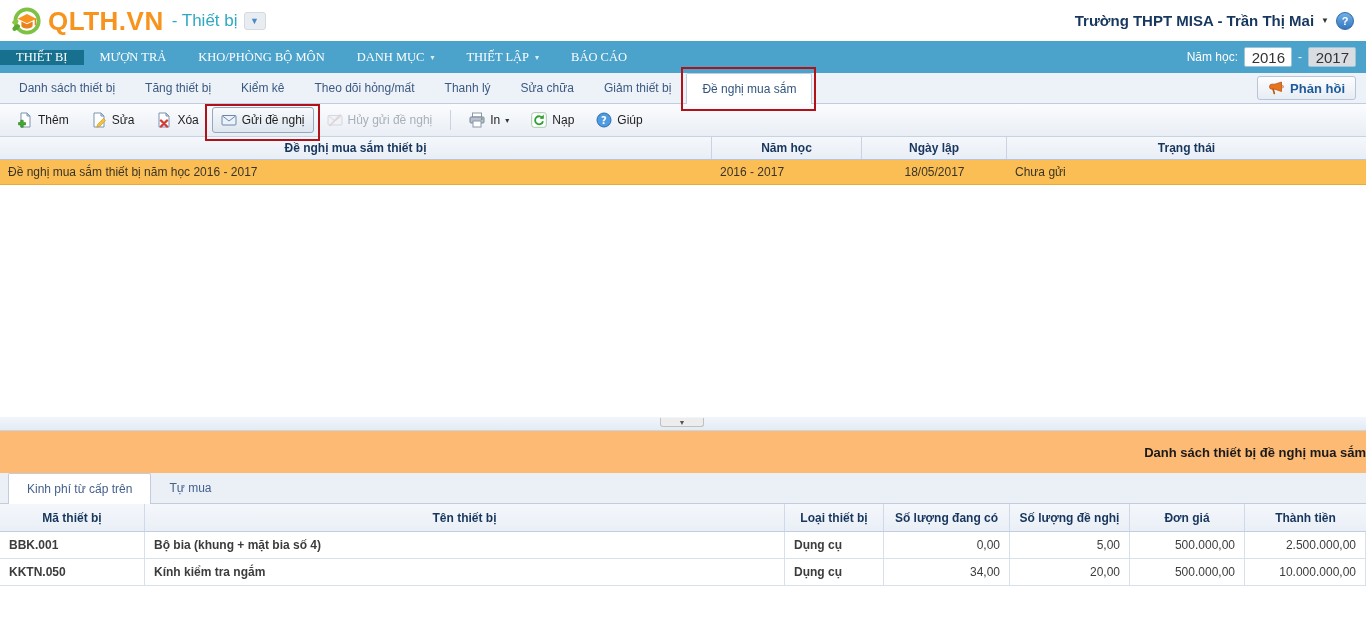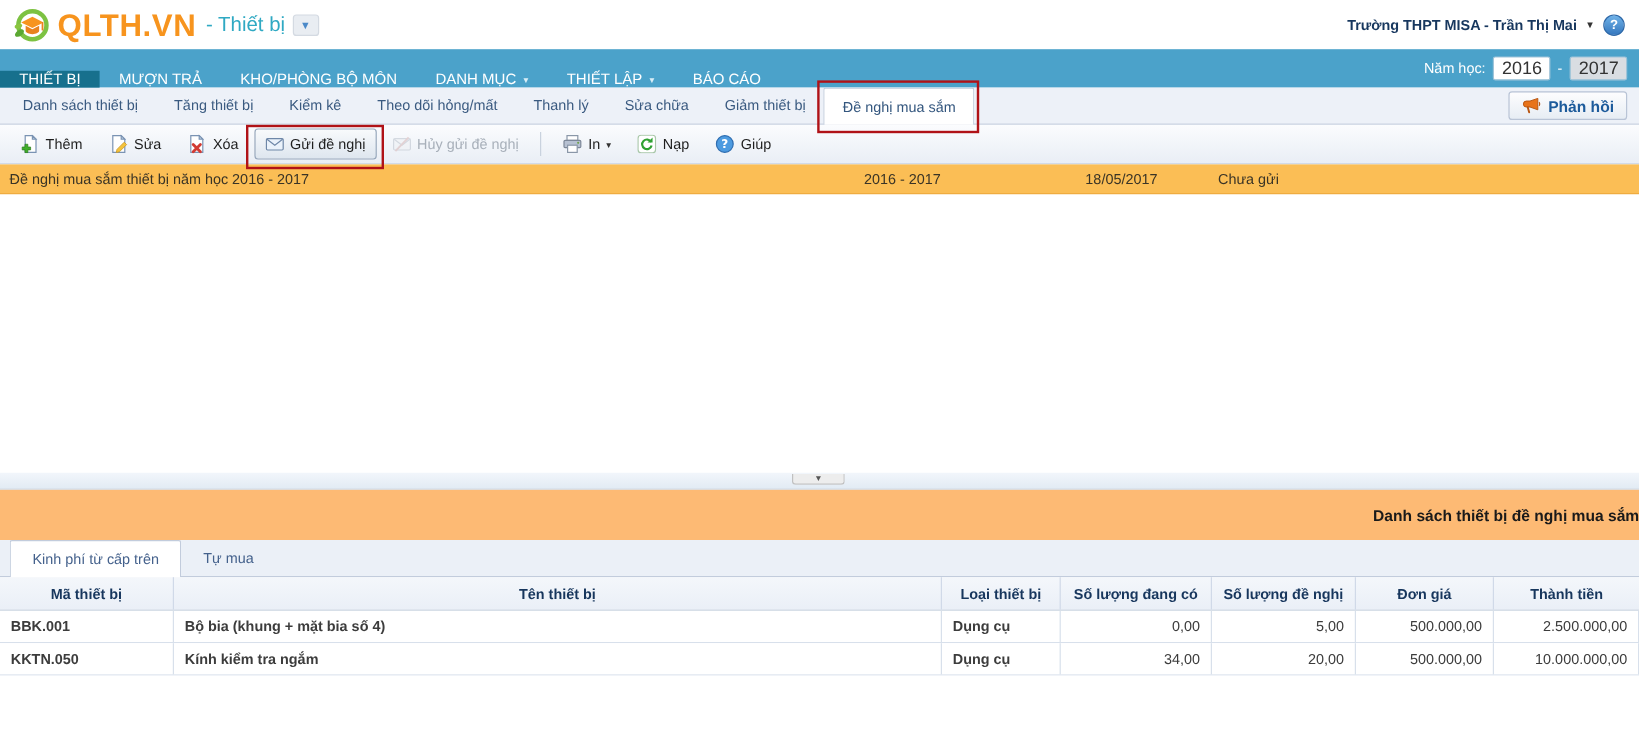--- a/index.html
+++ b/index.html
@@ -7,21 +7,21 @@
   body { font-family:"Liberation Sans","DejaVu Sans",sans-serif; font-size:12px; color:#333; background:#fff; }
   .page { position:relative; width:1366px; height:622px; background:#fff; }
 
   
   .header { height:41px; background:#fff; display:flex; align-items:center; padding:0 12px; }
   .logo-wrap { display:flex; align-items:center; gap:6px; }
   .logo-text { color:#F7941E; font-size:26px; font-weight:bold; letter-spacing:0.5px; line-height:1; }
   .module-label { color:#2FA9C3; font-size:17px; margin-left:8px; }
   .module-caret-btn { margin-left:6px; width:22px; height:18px; background:#E9EDF2; border:1px solid #D4DAE2; border-radius:3px; color:#4B89C8; font-size:9px; display:flex; align-items:center; justify-content:center; cursor:pointer; }
   .header-right { margin-left:auto; display:flex; align-items:center; gap:7px; }
-  .user-name { color:#17375E; font-weight:bold; font-size:12px; }
+  .user-name { color:#17375E; font-weight:bold; font-size:15px; }
   .user-caret { color:#333; font-size:8px; }
   .help-circle { width:18px; height:18px; border-radius:50%; background:linear-gradient(#6FB2E8,#3577BE); border:1px solid #2E68A8; color:#fff; font-weight:bold; font-size:11px; display:flex; align-items:center; justify-content:center; }
 
   
   .nav { height:32px; background:#4BA2CA; display:flex; align-items:stretch; }
   .nav-item { display:flex; align-items:center; gap:6px; padding:0 16px; color:#fff; font-size:12.5px; cursor:pointer; white-space:nowrap; }
   .nav-item.active { background:#17708D; }
   .nav-caret { font-size:8px; color:#D9EEF7; }
   .nav-right { margin-left:auto; display:flex; align-items:center; gap:6px; padding-right:10px; color:#fff; }
   .year-input { width:48px; height:20px; border:1px solid #9FC4D9; border-radius:2px; text-align:right; padding:0 6px; font-size:15px; color:#333; background:#fff; font-family:inherit; }
@@ -102,21 +102,21 @@
     <span class="module-label">- Thiết bị</span>
     <span class="module-caret-btn">▼</span>
     <div class="header-right">
       <span class="user-name">Trường THPT MISA - Trần Thị Mai</span>
       <span class="user-caret">▼</span>
       <span class="help-circle">?</span>
     </div>
   </div>
 
   <div class="nav">
-    <div id="nav-items" style="display:flex;align-items:flex-end;">
+    <div id="nav-items" style="display:flex;align-items:center;font-family:Liberation Serif, serif;">
         <div class="nav-item active">
           <span>THIẾT BỊ</span>
         </div>
         <div class="nav-item">
           <span>MƯỢN TRẢ</span>
         </div>
         <div class="nav-item">
           <span>KHO/PHÒNG BỘ MÔN</span>
         </div>
         <div class="nav-item">
@@ -259,20 +259,26 @@
         <span>
           <svg width="16" height="16" viewBox="0 0 16 16">
             <circle cx="8" cy="8" r="7" fill="#4D9BE0" stroke="#2F6DB0"></circle>
             <text x="8" y="11.6" text-anchor="middle" font-size="10" font-weight="bold" fill="#fff" font-family="DejaVu Sans,sans-serif">?</text>
           </svg>
         </span>
         <span>Giúp</span>
       </button>
     </div>
 
+  <div class="grid-head" id="grid-head">
+      <div class="gh g-c0">Đề nghị mua sắm thiết bị</div>
+      <div class="gh g-c1">Năm học</div>
+      <div class="gh g-c2">Ngày lập</div>
+      <div class="gh g-c3">Trạng thái</div>
+    </div>
   <div id="grid-rows">
       <div class="grid-row selected">
         <div class="gc g-c0 pad">Đề nghị mua sắm thiết bị năm học 2016 - 2017</div>
         <div class="gc g-c1 pad">2016 - 2017</div>
         <div class="gc g-c2 center">18/05/2017</div>
         <div class="gc g-c3 pad">Chưa gửi</div>
       </div>
     </div>
   <div class="grid-empty"></div>
 

